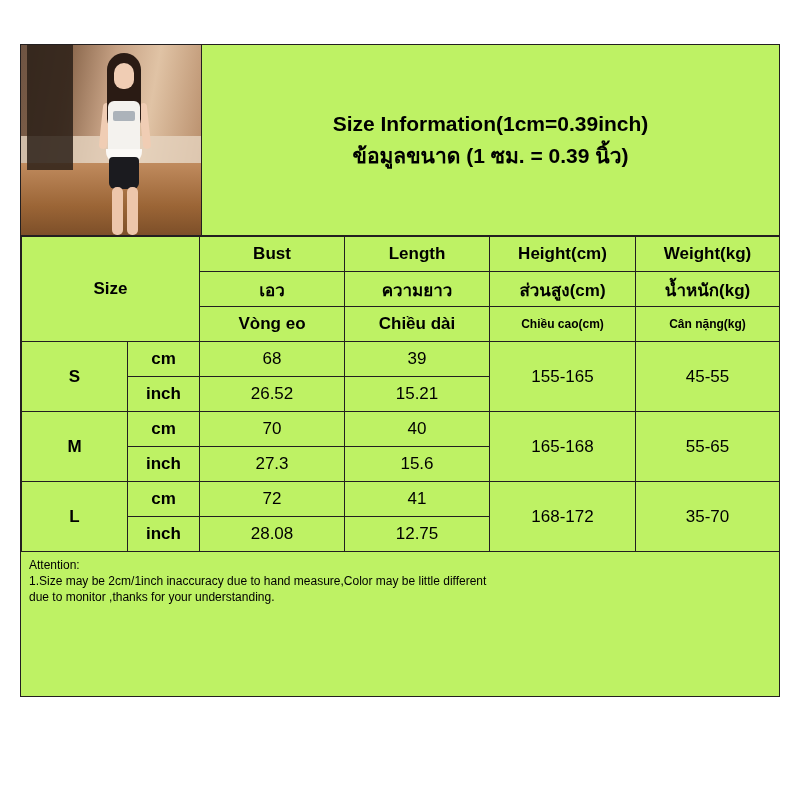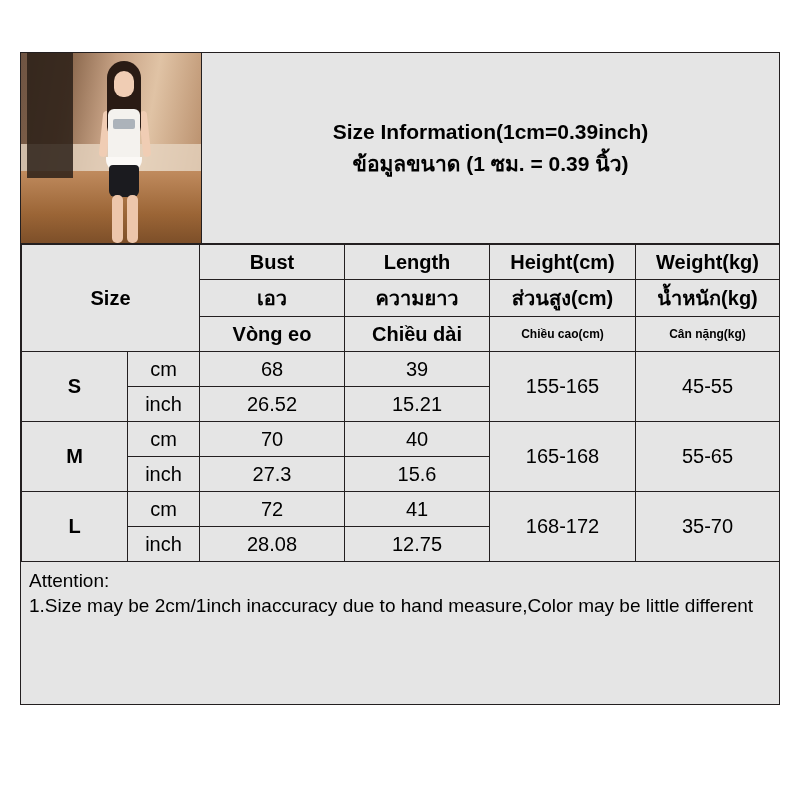--- a/index.html
+++ b/index.html
@@ -9,26 +9,26 @@
   }
   body {
     width: 800px;
     height: 800px;
     font-family: "Liberation Sans", sans-serif;
     color: #000000;
   }
   .sheet {
     position: absolute;
     left: 20px;
-    top: 52px;
+    top: 44px;
     width: 760px;
     height: 653px;
     border: 1px solid #231f20;
     box-sizing: border-box;
-    background: #e5e5e5;
+    background: #bef264;
   }
   
   .header {
     display: flex;
     height: 190px;
     border-bottom: 1px solid #231f20;
   }
   .photo {
     width: 180px;
     height: 100%;
@@ -118,49 +118,49 @@
   
   table.size {
     border-collapse: collapse;
     width: 100%;
     table-layout: fixed;
   }
   table.size td {
     border: 1px solid #231f20;
     text-align: center;
     vertical-align: middle;
-    font-size: 20px;
+    font-size: 17px;
     padding: 2px 2px;
     height: 30px;
   }
   td.sizehead {
     font-size: 26px;
     font-weight: bold;
   }
   td.colhead {
     font-weight: bold;
     font-size: 17px;
   }
   td.colhead.small {
     font-weight: bold;
     font-size: 12px;
   }
   td.sizelabel {
     font-weight: bold;
     font-size: 19px;
   }
   td.unit {
-    font-weight: normal;
+    font-weight: bold;
     font-size: 17px;
   }
 
   
   .attention {
     padding: 6px 8px 0 8px;
-    font-size: 19px;
+    font-size: 12px;
     line-height: 1.33;
   }
   .attention p { margin: 0; }
 </style>
 </head>
 <body>
 
 <div class="sheet">
 
   <div class="header">
@@ -259,15 +259,16 @@
         <td class="unit">inch</td>
         <td>28.08</td>
         <td>12.75</td>
       </tr>
     </tbody>
   </table>
 
   <div class="attention">
     <p>Attention:</p>
     <p>1.Size may be 2cm/1inch inaccuracy due to hand measure,Color may be little different</p>
+    <p>due to monitor ,thanks for your understanding.</p>
   </div>
 
 </div>
 
 </body></html>

